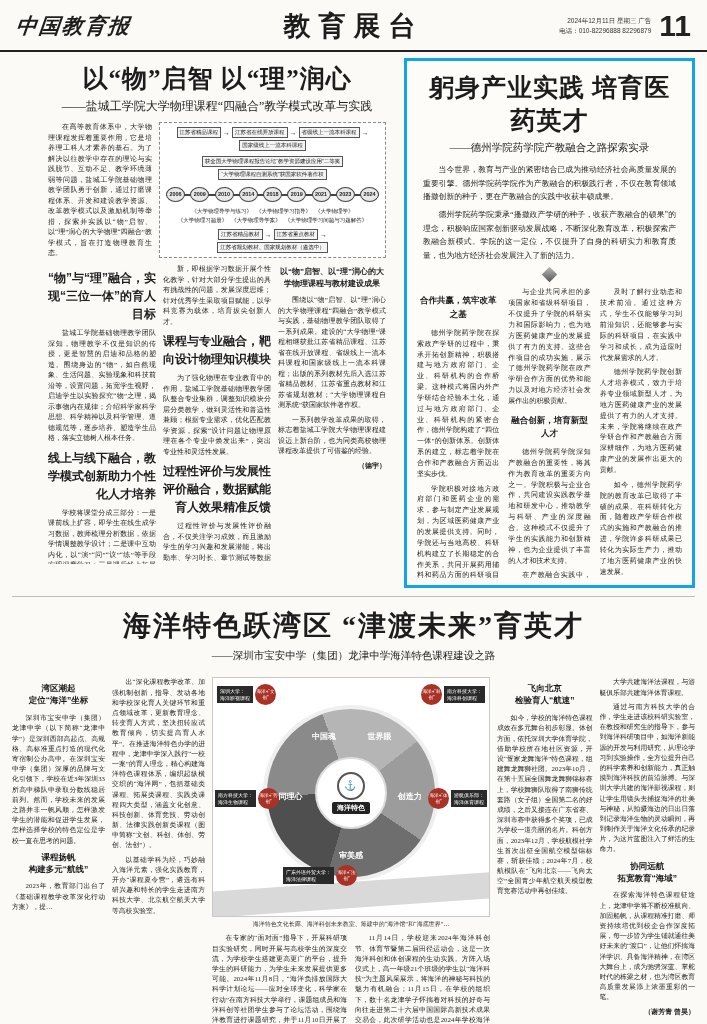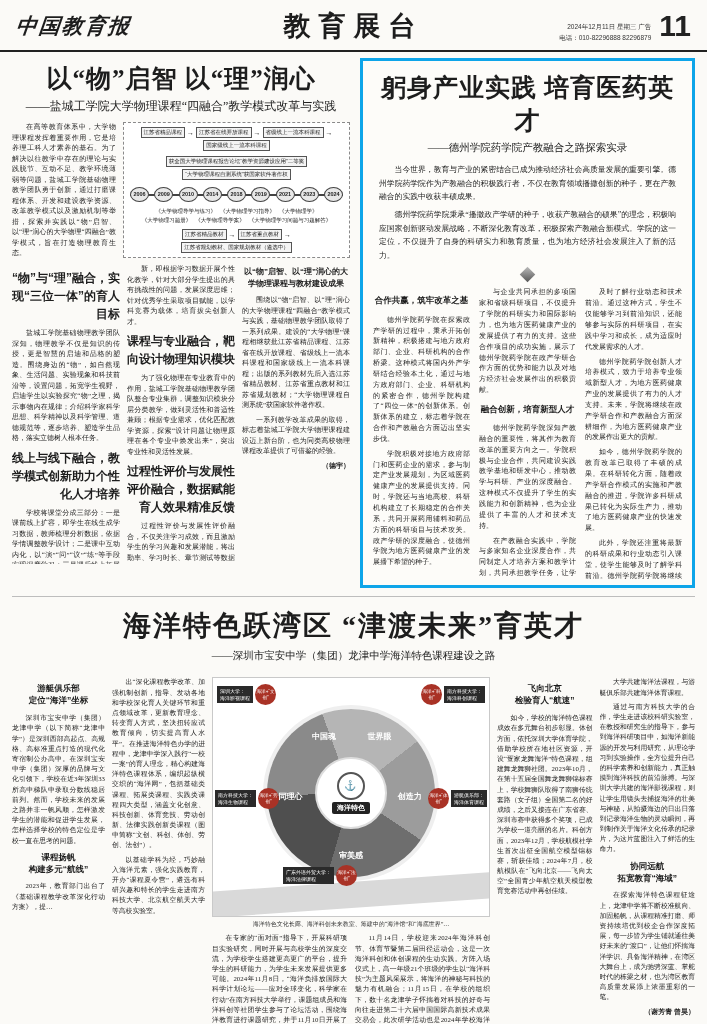--- a/index.html
+++ b/index.html
@@ -8,34 +8,34 @@
     font-family:"Liberation Serif","DejaVu Serif",serif;
     overflow:hidden;position:relative;
   }
   
   .hdr{display:flex;align-items:center;justify-content:space-between;
        padding:8px 16px 6px;border-bottom:2px solid #222;height:36px;}
   .masthead{font-size:21px;font-weight:bold;font-style:italic;letter-spacing:2px;
             transform:skewX(-6deg);width:170px;}
   .hdr-title{font-family:"Liberation Sans","DejaVu Sans",sans-serif;
              font-size:27px;font-weight:bold;letter-spacing:8px;}
-  .hdr-right{display:flex;align-items:flex-end;gap:8px;width:170px;justify-content:flex-end;}
+  .hdr-right{display:flex;align-items:center;gap:8px;width:170px;justify-content:flex-end;}
   .hdr-meta{text-align:right;font-size:6.5px;line-height:1.6;color:#333;
             font-family:"Liberation Sans","DejaVu Sans",sans-serif;}
   .page-num{font-size:30px;font-family:"Liberation Sans","DejaVu Sans",sans-serif;
             font-weight:bold;color:#222;}
   
   .a-title{text-align:center;font-weight:bold;}
   .a-sub{text-align:center;color:#222;}
   p{margin:0 0 4px;text-indent:2em;text-align:justify;}
   .colhead{font-family:"Liberation Sans","DejaVu Sans",sans-serif;font-weight:bold;
            text-indent:0;margin:5px 0;}
   .byline{text-align:right;font-weight:bold;text-indent:0;}
   
-  .top-row{display:flex;gap:10px;padding:6px 12px 0;}
+  .top-row{display:flex;gap:18px;padding:6px 12px 0;margin-left:36px;}
   .art1{width:338px;flex:none;}
   .art1 .a-title{font-size:25px;letter-spacing:1px;margin:4px 0 3px;}
   .art1 .a-sub{font-size:12px;margin-bottom:7px;}
   .a1-row1{display:flex;gap:7px;}
   .a1-intro{width:104px;flex:none;font-size:7px;line-height:1.5;height:136px;overflow:hidden;}
   .a1-cols{display:flex;gap:7px;margin-top:6px;height:300px;overflow:hidden;}
   .a1-col{flex:1;font-size:7px;line-height:1.5;overflow:hidden;}
   .a1-col .colhead{font-size:12px;text-align:right;}
   .fig-cap{font-weight:bold;font-size:8px;text-align:center;text-indent:0;
            font-family:"Liberation Sans","DejaVu Sans",sans-serif;margin:2px 0 5px;}
@@ -236,21 +236,21 @@
 <div class="section-rule"></div>
 
 <div class="art3">
   <div class="a-title">海洋特色跃湾区 “津渡未来”育英才</div>
   <div class="a-sub">——深圳市宝安中学（集团）龙津中学海洋特色课程建设之路</div>
 
   <div class="a3-cols">
 
     <div class="a3-col cA">
       <div class="colhead">
-        <span>游艇俱乐部</span><br>
+        <span>湾区潮起</span><br>
         <span>定位“海洋”坐标</span>
       </div>
       <p>深圳市宝安中学（集团）龙津中学（以下简称“龙津中学”）是深圳西部高起点、高规格、高标准重点打造的现代化寄宿制公办高中。在深圳宝安中学（集团）深厚的品牌与文化引领下，学校在近3年深圳33所高中梯队中录取分数线稳居前列。然而，学校未来的发展之路并非一帆风顺，怎样激发学生的潜能和促进学生发展，怎样选择学校的特色定位是学校一直在思考的问题。</p>
       <div class="colhead">
         <span>课程扬帆</span><br>
         <span>构建多元“航线”</span>
       </div>
       <p>2023年，教育部门出台了《基础课程教学改革深化行动方案》，提…</p>
     </div>
 

